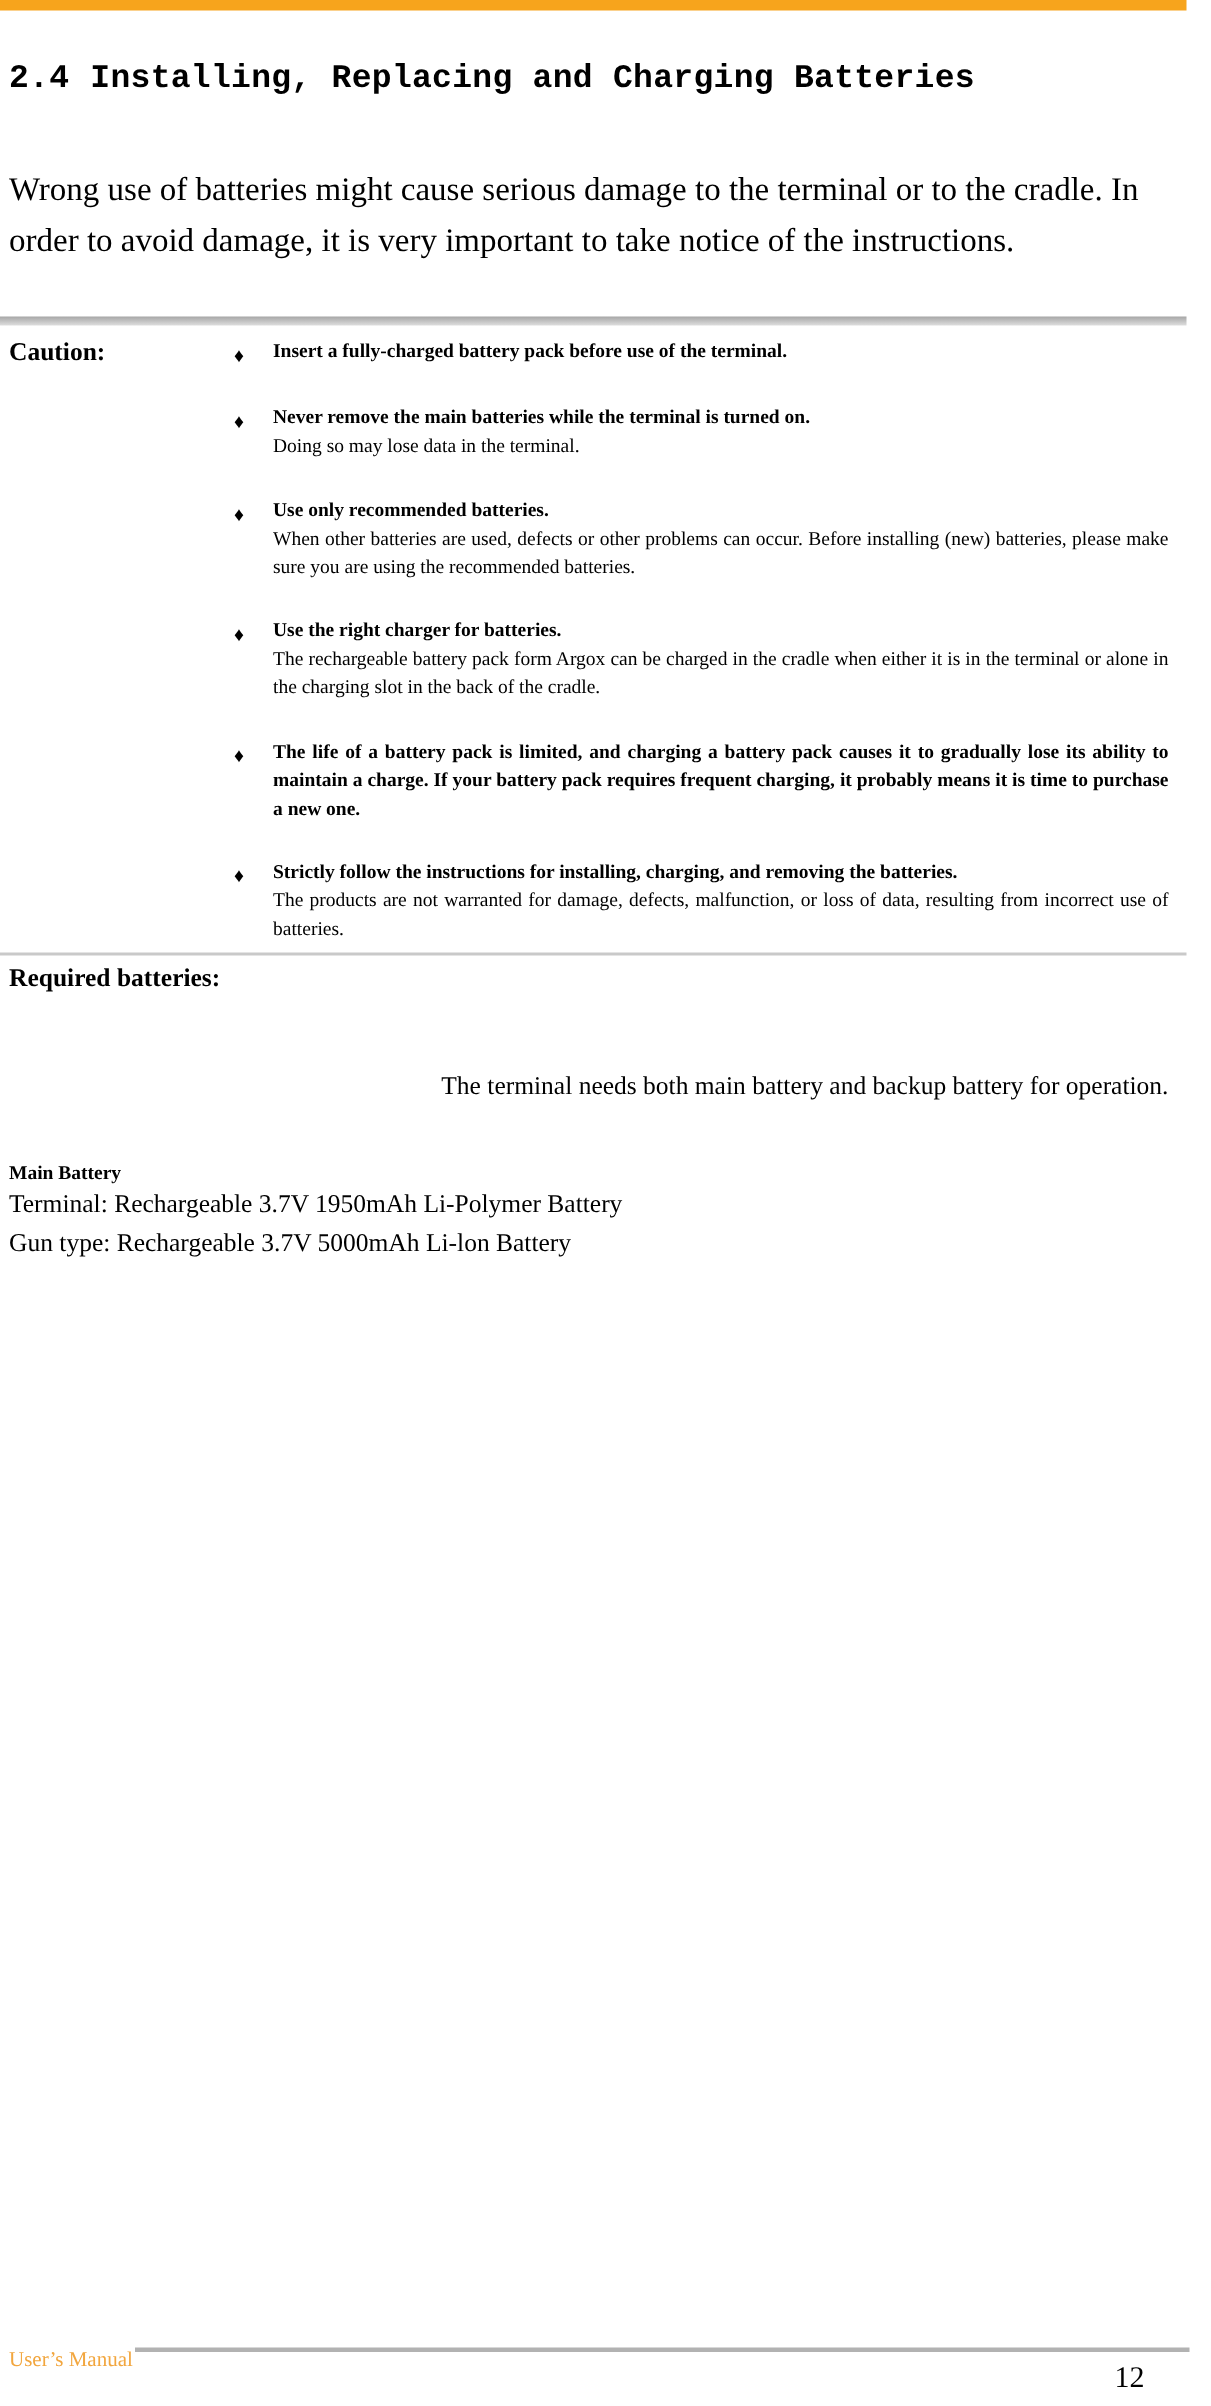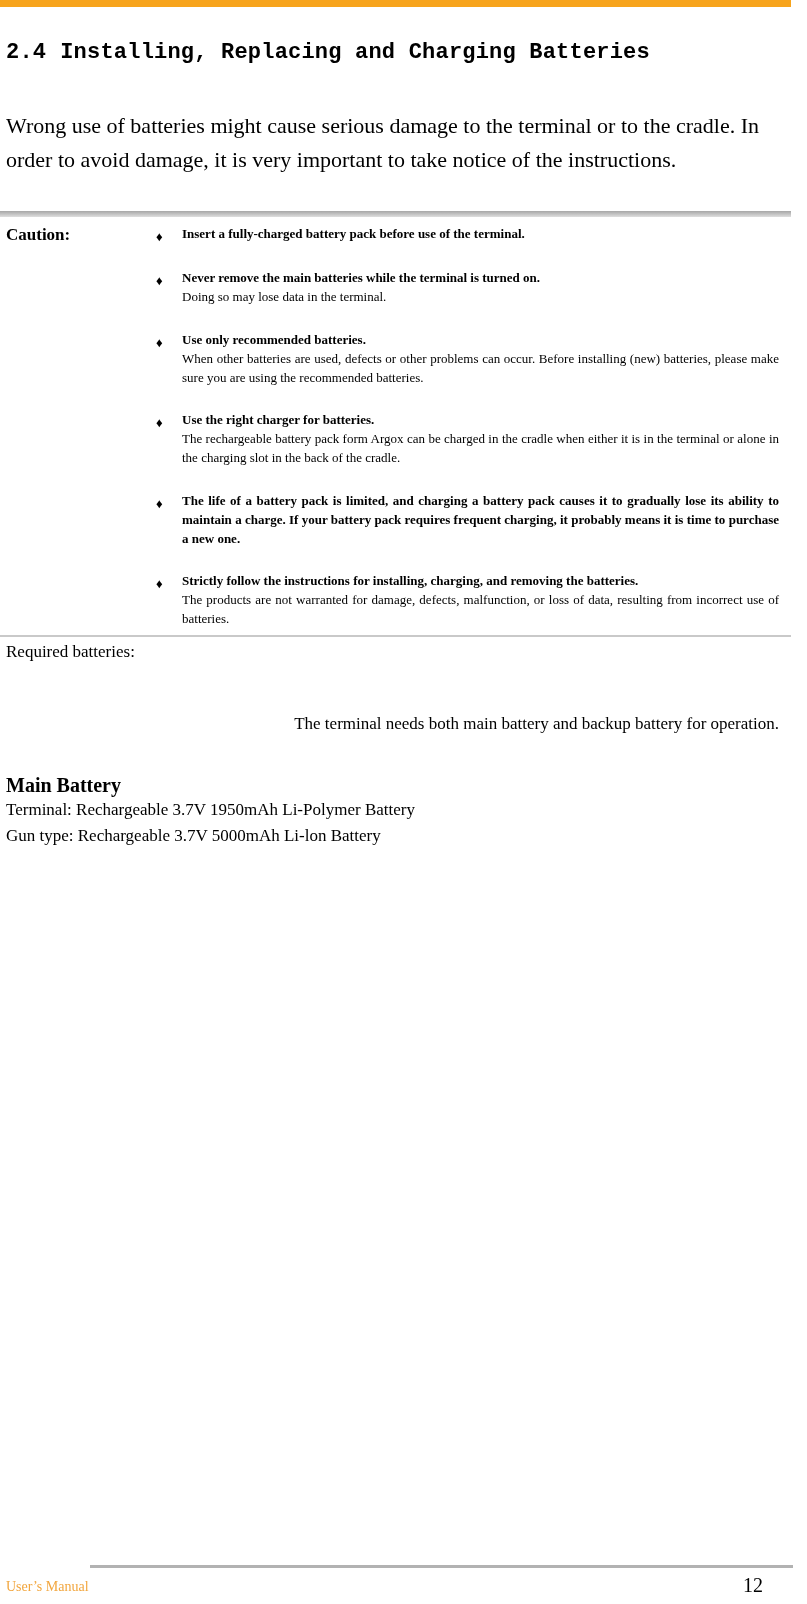--- a/index.html
+++ b/index.html
@@ -72,50 +72,50 @@
   .item-bold { font-weight: bold; text-align: justify; }
   .item-body { text-align: justify; }
   .item-body:empty { display: none; }
   .section-divider {
     height: 2px;
     background: #c9c9c9;
     margin: 4px 0 0 -6px;
     width: 791px;
   }
   .req-heading {
-    font-weight: normal;
+    font-weight: bold;
     font-size: 17px;
     margin-top: 5px;
   }
   .req-text {
     font-size: 17px;
     margin-top: 52px;
     text-align: right;
   }
   .mb-heading {
     font-weight: bold;
-    font-size: 20px;
+    font-size: 13px;
     margin-top: 40px;
   }
   .battery-line {
     font-size: 17px;
     line-height: 1.5;
   }
   .footer-line {
     position: absolute;
     left: 90px;
     right: 14px;
     bottom: 36px;
     height: 3px;
     background: #b2b2b2;
   }
   .footer-left {
     position: absolute;
     left: 6px;
-    bottom: 9px;
+    bottom: 22px;
     font-size: 14px;
     color: #f2a63e;
     text-align: right;
   }
   .footer-page {
     position: absolute;
     left: 0;
     right: 44px;
     bottom: 7px;
     text-align: right;

